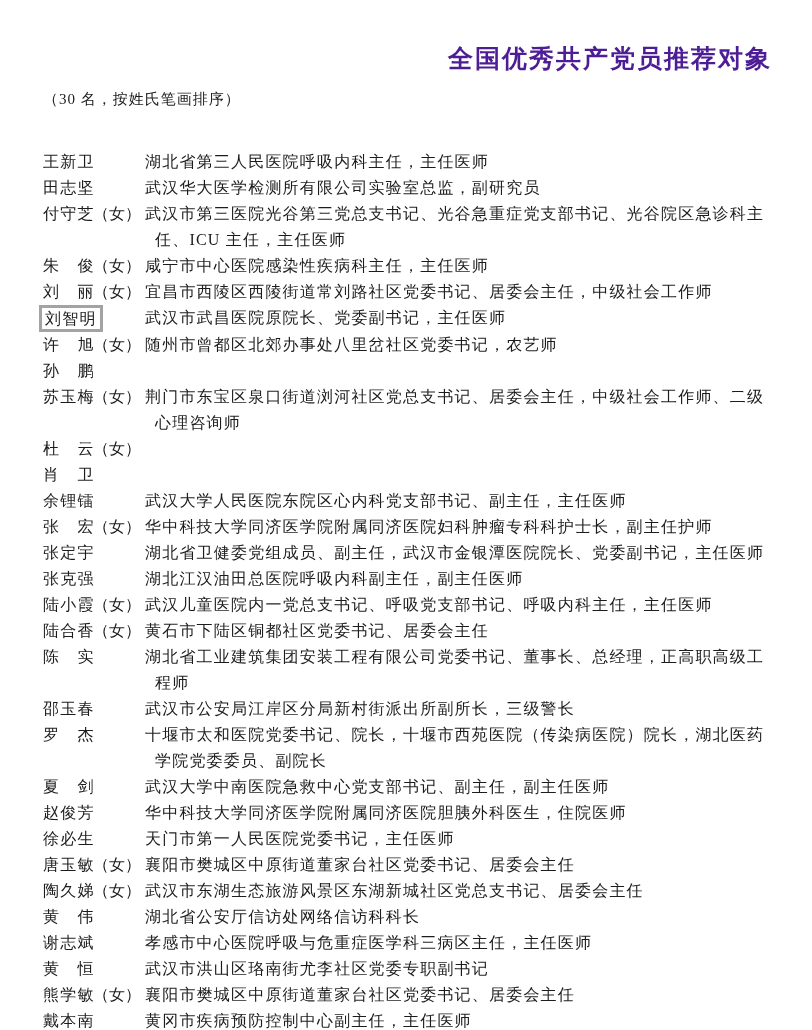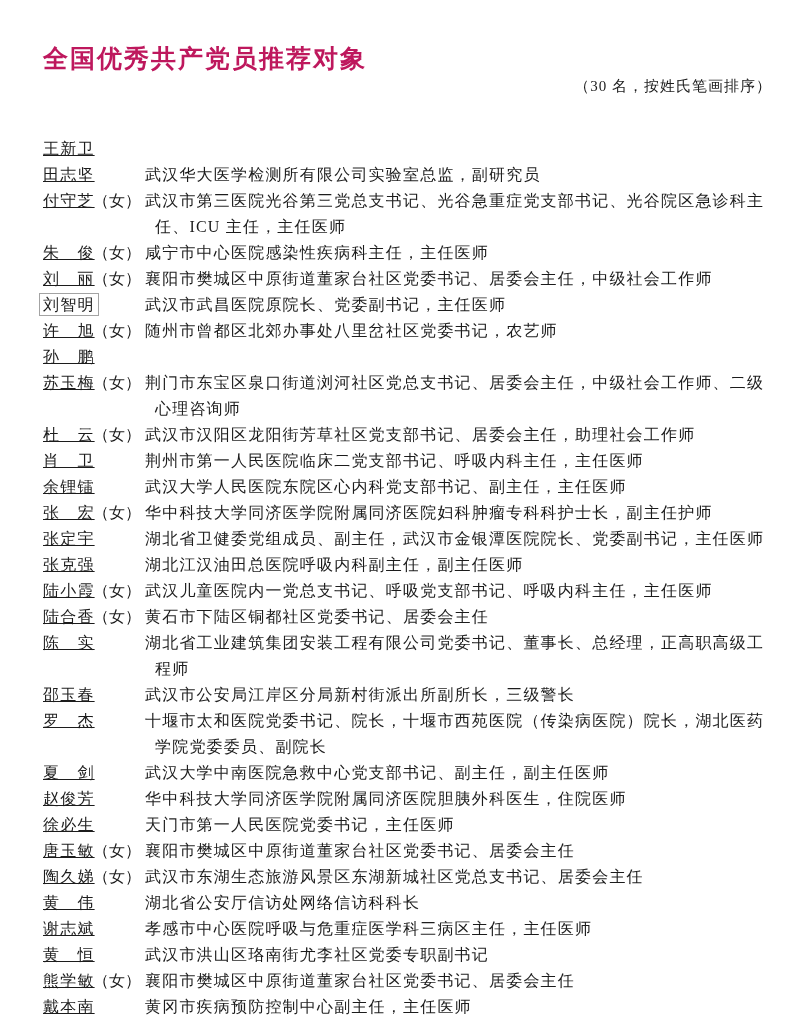--- a/index.html
+++ b/index.html
@@ -15,52 +15,52 @@
     color: #1c1c1c;
   }
   .page {
     box-sizing: border-box;
     width: 812px;
     height: 1030px;
     padding: 42px 40px 0 43px;
   }
   .doc-title {
     margin: 0;
-    text-align: left;
+    text-align: right;
     font-size: 25px;
     font-weight: bold;
-    color: #be185d;
+    color: #4c1d95;
     letter-spacing: 2px;
     line-height: 34px;
   }
   .doc-subtitle {
-    text-align: right;
+    margin-top: 13px;
+    text-align: left;
     font-size: 15px;
     letter-spacing: 1px;
     line-height: 20px;
   }
   .member-list {
     margin-top: 40px;
     font-size: 16px;
     line-height: 26px;
     letter-spacing: 1.2px;
   }
   .row {
     display: flex;
     align-items: flex-start;
   }
   .name {
     width: 50px;
     flex: none;
     white-space: pre;
-    text-decoration: underline;
   }
   .name-box {
     display: inline-block;
-    border: 1px solid #a3a3a3;
+    border: 3px solid #a3a3a3;
     padding: 0 3px;
     margin-left: -4px;
     line-height: 21px;
   }
   .gender {
     width: 52px;
     flex: none;
     letter-spacing: 0;
   }
   .desc {
@@ -72,20 +72,21 @@
 </head>
 <body>
 
 <div class="page">
   <h1 class="doc-title">全国优秀共产党员推荐对象</h1>
   <div class="doc-subtitle">（30 名，按姓氏笔画排序）</div>
   <div class="member-list" id="member-list">
   <div class="row">
     <span class="name">王新卫</span>
     <span class="gender"></span>
+    <span class="desc">湖北省第三人民医院呼吸内科主任，主任医师</span>
   </div>
 
   <div class="row">
     <span class="name">田志坚</span>
     <span class="gender"></span>
     <span class="desc">武汉华大医学检测所有限公司实验室总监，副研究员</span>
   </div>
 
   <div class="row">
     <span class="name">付守芝</span>
@@ -95,21 +96,21 @@
 
   <div class="row">
     <span class="name">朱　俊</span>
     <span class="gender">（女）</span>
     <span class="desc">咸宁市中心医院感染性疾病科主任，主任医师</span>
   </div>
 
   <div class="row">
     <span class="name">刘　丽</span>
     <span class="gender">（女）</span>
-    <span class="desc">襄阳市樊城区中原街道董家台社区党委书记、居委会主任，中级社会工作师</span>
+    <span class="desc">宜昌市西陵区西陵街道常刘路社区党委书记、居委会主任，中级社会工作师</span>
   </div>
 
   <div class="row">
     <span class="name"><span class="name-box">刘智明</span></span>
     <span class="gender"></span>
     <span class="desc">武汉市武昌医院原院长、党委副书记，主任医师</span>
   </div>
 
   <div class="row">
     <span class="name">许　旭</span>
@@ -124,27 +125,25 @@
 
   <div class="row">
     <span class="name">苏玉梅</span>
     <span class="gender">（女）</span>
     <span class="desc">荆门市东宝区泉口街道浏河社区党总支书记、居委会主任，中级社会工作师、二级心理咨询师</span>
   </div>
 
   <div class="row">
     <span class="name">杜　云</span>
     <span class="gender">（女）</span>
-    <span class="desc">武汉市汉阳区龙阳街芳草社区党支部书记、居委会主任，助理社会工作师</span>
   </div>
 
   <div class="row">
     <span class="name">肖　卫</span>
     <span class="gender"></span>
-    <span class="desc">荆州市第一人民医院临床二党支部书记、呼吸内科主任，主任医师</span>
   </div>
 
   <div class="row">
     <span class="name">余锂镭</span>
     <span class="gender"></span>
     <span class="desc">武汉大学人民医院东院区心内科党支部书记、副主任，主任医师</span>
   </div>
 
   <div class="row">
     <span class="name">张　宏</span>

